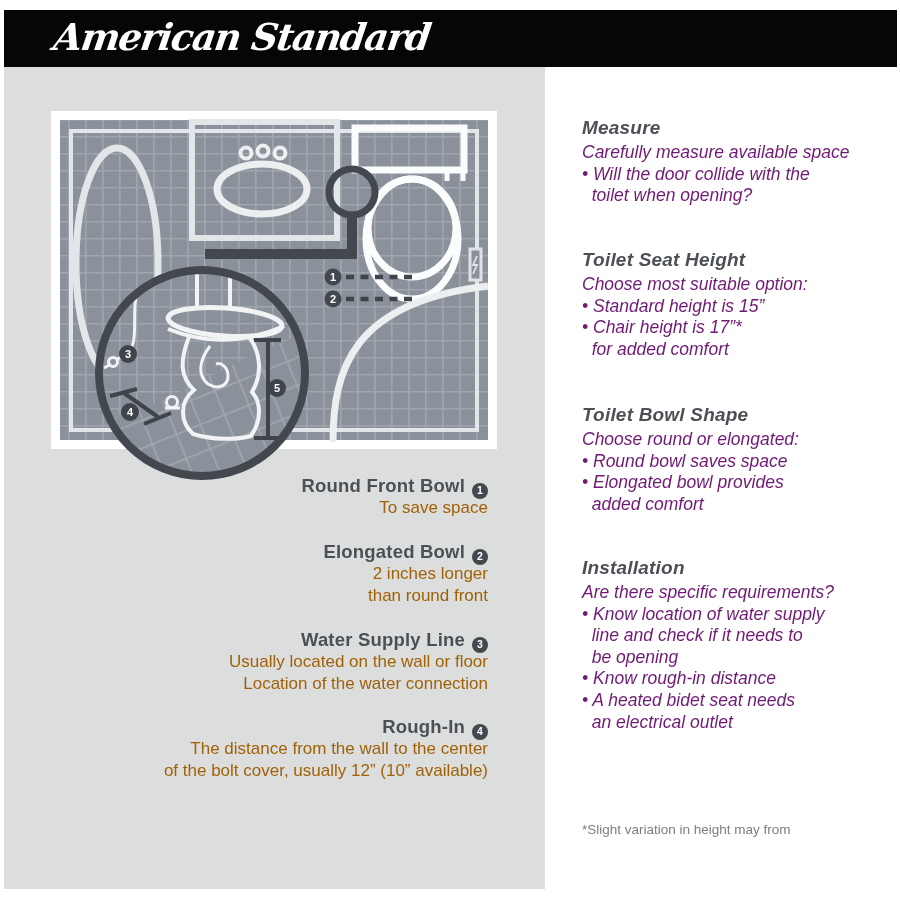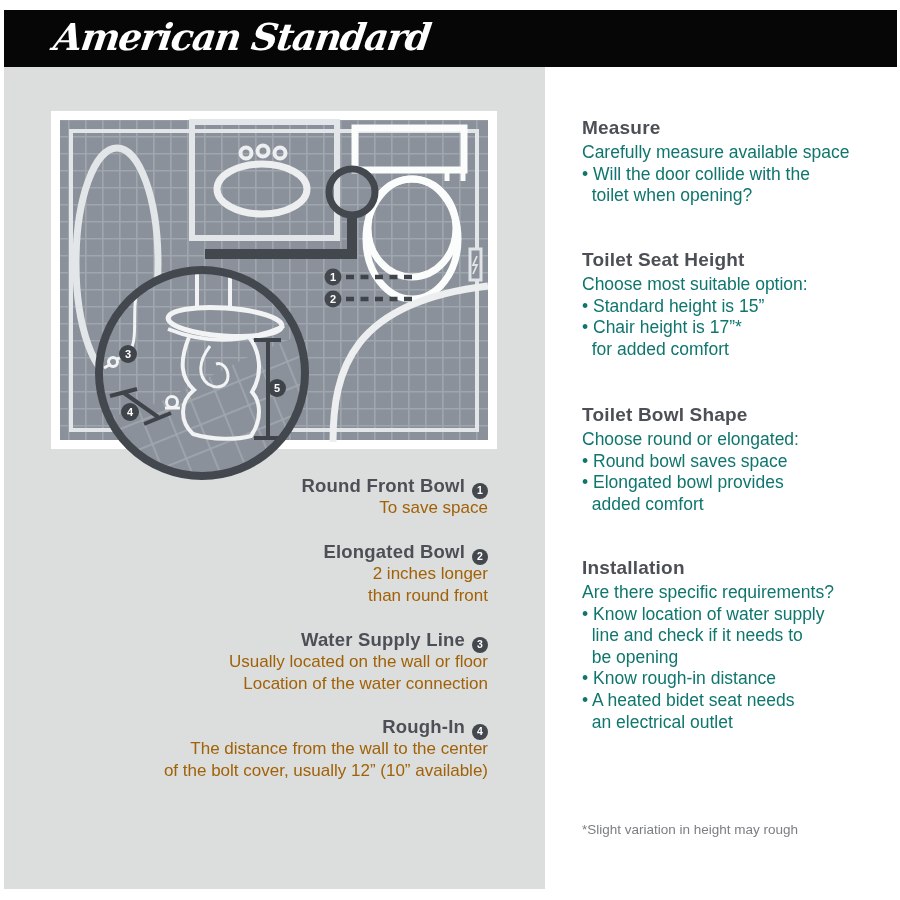--- a/index.html
+++ b/index.html
@@ -16,23 +16,23 @@
   svg.diagram { position:absolute; left:4px; top:67px; }
 
   .legend-item  { position:absolute; left:52px; width:436px; text-align:right; }
   .legend-title { font-size:18.5px; font-weight:bold; color:#4c5056; line-height:23px; letter-spacing:.2px; }
   .legend-line  { font-size:17px; color:#a16207; line-height:21.5px; }
   .badge-chip   { display:inline-flex; width:16px; height:16px; border-radius:50%;
                   background:#43474e; color:#fff; font-size:10.5px; font-weight:bold;
                   align-items:center; justify-content:center; margin-left:7px;
                   position:relative; top:2px; }
 
-  .tip      { position:absolute; left:582px; width:312px; }
+  .tip      { position:absolute; left:582px; width:312px;font-style:italic; }
   .tip h3   { margin:0 0 3px 0; font-size:19px; color:#4c5056; line-height:23px; letter-spacing:.2px; }
-  .tip-line { font-size:17.5px; color:#0f766e; line-height:21.6px; white-space:pre; }
+  .tip-line { font-size:17.5px; color:#701a75; line-height:21.6px; white-space:pre; }
   .footnote { position:absolute; left:582px; top:822px; font-size:13.5px; color:#7b7e84; }
 </style>
 </head>
 <body>
 
 <div class="page">
 
   <div class="banner">
     <div class="logo">American Standard</div>
   </div>
@@ -180,15 +180,15 @@
     <h3>Installation</h3>
     <div class="tip-line">Are there specific requirements?</div>
     <div class="tip-line">• Know location of water supply</div>
     <div class="tip-line">  line and check if it needs to</div>
     <div class="tip-line">  be opening</div>
     <div class="tip-line">• Know rough-in distance</div>
     <div class="tip-line">• A heated bidet seat needs</div>
     <div class="tip-line">  an electrical outlet</div>
   </div>
 
-  <div class="footnote">*Slight variation in height may rough</div>
+  <div class="footnote">*Slight variation in height may from</div>
 
 </div>
 
 </body></html>

